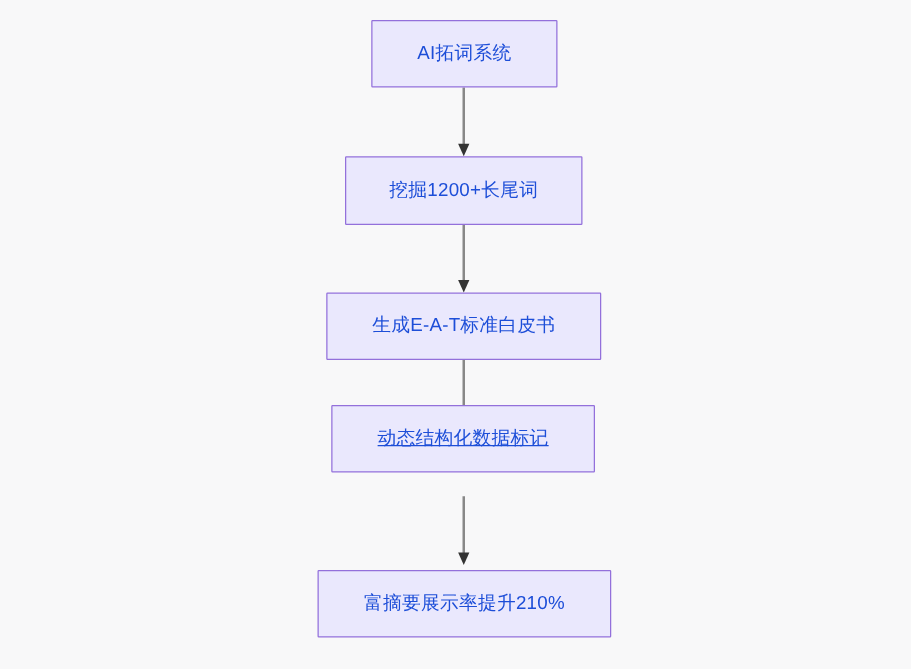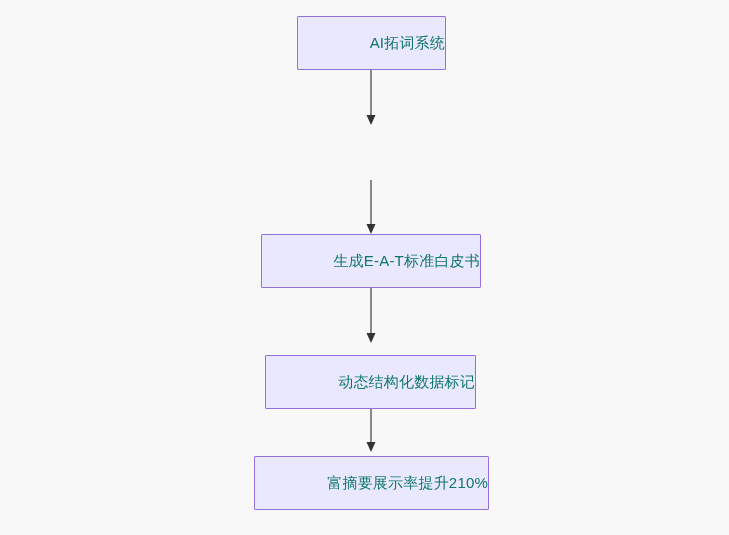--- a/index.html
+++ b/index.html
@@ -19,22 +19,22 @@
     height: 535px;
   }
   .node {
     position: absolute;
     box-sizing: border-box;
     background: #eae8fd;
     border: 1px solid #9370db;
     border-radius: 1px;
     display: flex;
     align-items: center;
-    justify-content: flex-end;
-    color: #0f766e;
+    justify-content: center;
+    color: #1d4ed8;
     font-size: 15px;
     line-height: 1.2;
     letter-spacing: 0.2px;
     white-space: nowrap;
   }
   .node-label {
     display: block;
     text-align: center;
   }
   .edge {
@@ -75,26 +75,29 @@
     <svg width="20" height="55" viewBox="0 0 20 55">
       <line x1="10" y1="0" x2="10" y2="48" stroke="#888888" stroke-width="2"></line>
       <polygon points="10,55 5.5,45 14.5,45" fill="#333333"></polygon>
     </svg>
   </div>
 
   <div class="node" style="left:297px; top:16px; width:149px; height:54px;">
     <span class="node-label">AI拓词系统</span>
   </div>
 
+  <div class="node" style="left:276px; top:125px; width:190px; height:55px;">
+    <span class="node-label">挖掘1200+长尾词</span>
+  </div>
 
   <div class="node" style="left:261px; top:234px; width:220px; height:54px;">
     <span class="node-label">生成E-A-T标准白皮书</span>
   </div>
 
-  <div class="node" style="left:265px; top:355px; width:211px; height:54px;">
+  <div class="node" style="left:265px; top:324px; width:211px; height:54px;text-decoration:underline;">
     <span class="node-label">动态结构化数据标记</span>
   </div>
 
   <div class="node" style="left:254px; top:456px; width:235px; height:54px;">
     <span class="node-label">富摘要展示率提升210%</span>
   </div>
 
 </div>
 
 </body></html>

